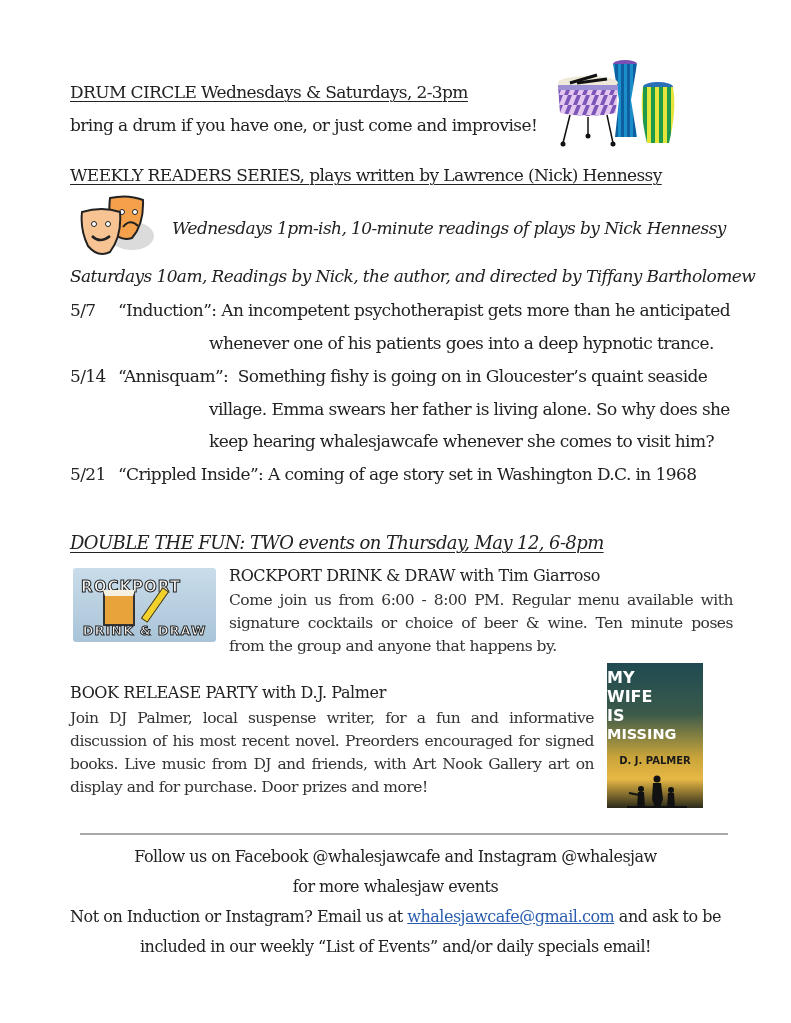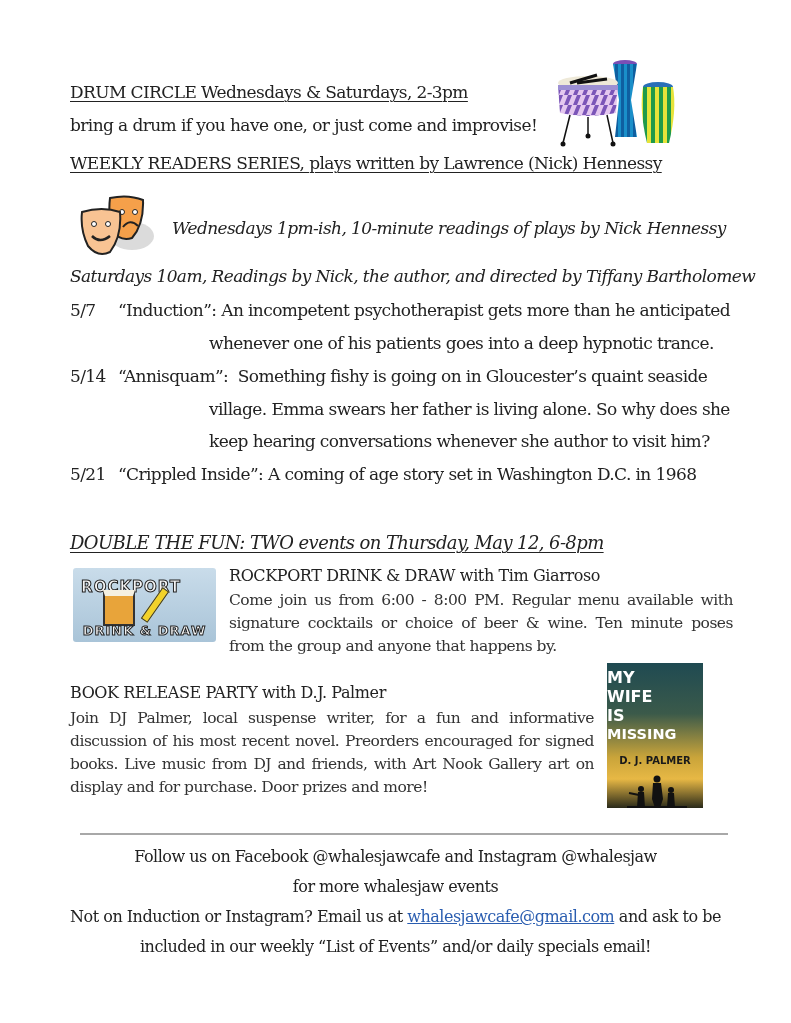--- a/index.html
+++ b/index.html
@@ -50,21 +50,21 @@
     <line x1="22" y1="28" x2="52" y2="24" stroke="#111" stroke-width="3"></line>
     <line x1="15" y1="60" x2="8" y2="88" stroke="#111" stroke-width="1.5"></line>
     <line x1="33" y1="62" x2="33" y2="80" stroke="#111" stroke-width="1.5"></line>
     <line x1="52" y1="60" x2="58" y2="88" stroke="#111" stroke-width="1.5"></line>
     <circle cx="8" cy="89" r="2.5" fill="#111"></circle>
       <circle cx="33" cy="81" r="2.5" fill="#111"></circle>
       <circle cx="58" cy="89" r="2.5" fill="#111"></circle>
   </svg>
 </div>
 
-<div class="abs t18 u" style="left:70px; top:153px;">WEEKLY READERS SERIES, plays written by Lawrence (Nick) Hennessy</div>
+<div class="abs t18 u" style="left:70px; top:165px;">WEEKLY READERS SERIES, plays written by Lawrence (Nick) Hennessy</div>
 
 <div class="abs" style="left:80px; top:194px; width:78px; height:66px;">
   <svg width="78" height="66" viewBox="0 0 78 66">
     <ellipse cx="52" cy="42" rx="22" ry="14" fill="#ccc" opacity="0.7"></ellipse>
     <path d="M30 4 Q48 0 63 6 Q64 30 52 44 Q40 48 32 36 Q28 20 30 4 Z" fill="#f5a04a" stroke="#222" stroke-width="2"></path>
     <circle cx="42" cy="18" r="2.5" fill="#fff" stroke="#222"></circle>
       <circle cx="55" cy="18" r="2.5" fill="#fff" stroke="#222"></circle>
     <path d="M43 33 Q50 24 58 32" fill="none" stroke="#222" stroke-width="2"></path>
     <path d="M2 18 Q22 12 40 18 Q42 42 30 58 Q18 64 8 52 Q0 36 2 18 Z" fill="#f8c393" stroke="#222" stroke-width="2"></path>
     <circle cx="14" cy="30" r="2.5" fill="#fff" stroke="#222"></circle>
@@ -76,21 +76,21 @@
 <div class="abs t18 it" style="left:172px; top:218px;">Wednesdays 1pm-ish, 10-minute readings of plays by Nick Hennessy</div>
 <div class="abs t18 it" style="left:70px; top:266px;">Saturdays 10am, Readings by Nick, the author, and directed by Tiffany Bartholomew</div>
 
 <div class="abs t18" style="left:70px; top:300px;">5/7</div>
 <div class="abs t18" style="left:118px; top:300px;"><span>“Induction”</span>: <span>An incompetent psychotherapist gets more than he anticipated</span></div>
 <div class="abs t18" style="left:209px; top:333px;">whenever one of his patients goes into a deep hypnotic trance.</div>
 
 <div class="abs t18" style="left:70px; top:366px;">5/14</div>
 <div class="abs t18" style="left:118px; top:366px;"><span>“Annisquam”</span>:&nbsp; <span>Something fishy is going on in Gloucester’s quaint seaside</span></div>
 <div class="abs t18" style="left:209px; top:399px;">village. Emma swears her father is living alone. So why does she</div>
-<div class="abs t18" style="left:209px; top:431px;">keep hearing conversations whenever she author to visit him?</div>
+<div class="abs t18" style="left:209px; top:431px;">keep hearing whalesjawcafe whenever she comes to visit him?</div>
 
 <div class="abs t18" style="left:70px; top:464px;">5/21</div>
 <div class="abs t18" style="left:118px; top:464px;"><span>“Crippled Inside”</span>: <span>A coming of age story set in Washington D.C. in 1968</span></div>
 
 <div class="abs t18 it u" style="left:70px; top:532px; font-size:18px;">DOUBLE THE FUN:  TWO events on Thursday, May 12, 6-8pm</div>
 
 <div class="abs" style="left:73px; top:568px; width:143px; height:74px; background:linear-gradient(180deg,#c9dcea,#a9c4d8); border-radius:3px; overflow:hidden;">
   <div style="position:absolute; left:0; top:4px; width:116px; text-align:center; font-family:'DejaVu Sans',sans-serif; font-weight:bold; font-size:15px; letter-spacing:1px; color:#f4f4f4;margin-top:6px; -webkit-text-stroke:1px #222;">ROCKPORT</div>
   <div style="position:absolute; left:30px; top:22px; width:28px; height:28px; background:#e8a43a; border:2px solid #333; border-top:6px solid #f5f0e0;"></div>
   <div style="position:absolute; left:78px; top:18px; width:6px; height:36px; background:#f2d22a; border:1px solid #333; transform:rotate(35deg);"></div>

